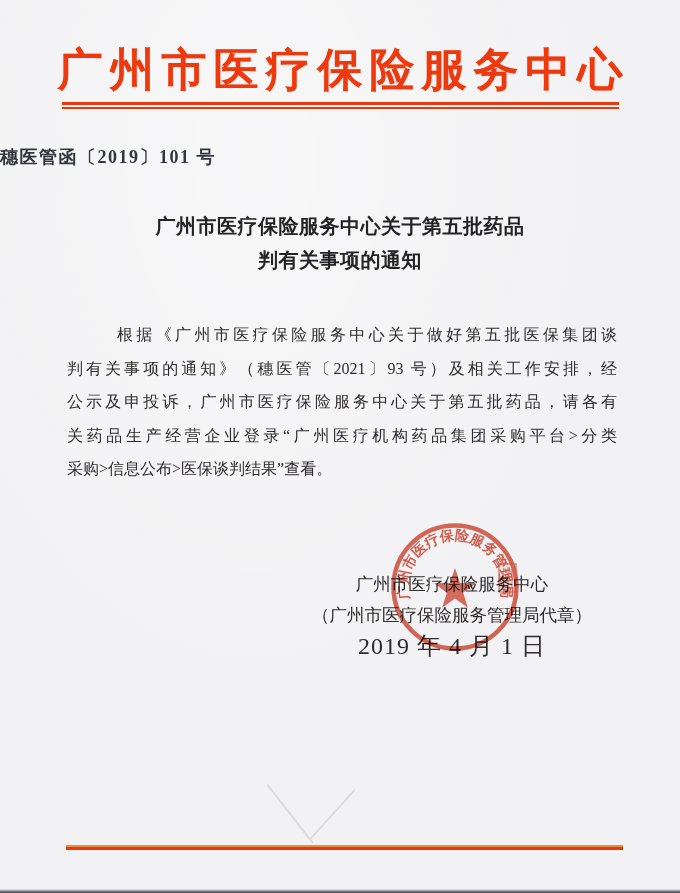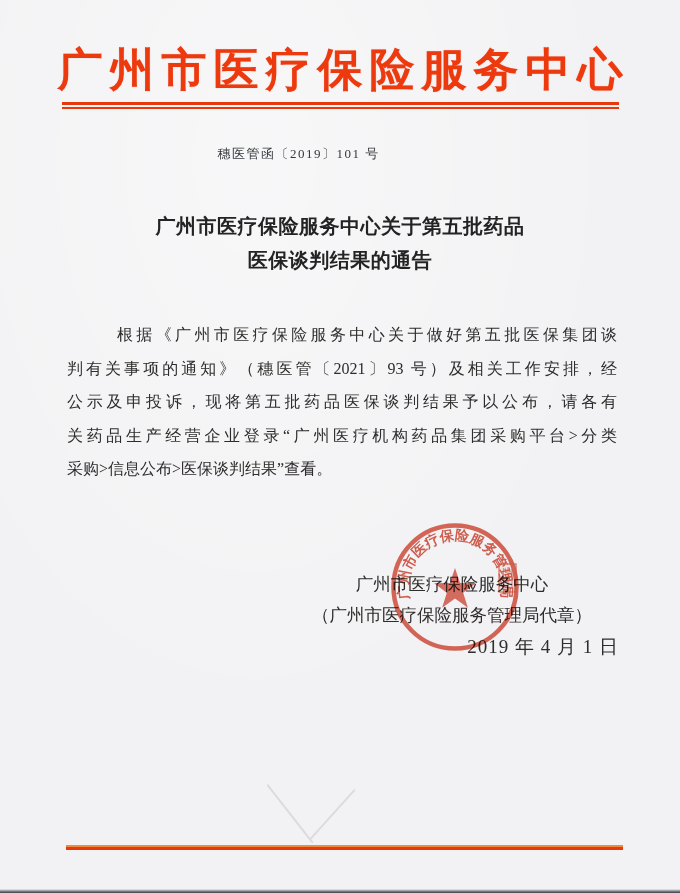--- a/index.html
+++ b/index.html
@@ -26,24 +26,25 @@
   }
   .double-rule{
     position:absolute;left:62px;top:102px;width:557px;height:7px;
     background:linear-gradient(to bottom,
       #e8380d 0, #e8380d 3px,
       rgba(255,255,255,0) 3px, rgba(255,255,255,0) 4.6px,
       #e8380d 4.6px, #e8380d 7px);
   }
   .doc-number{
     position:absolute;top:145px;left:0;width:597px;
-    text-align:center;
-    font-size:13px;color:#33373d;
+    text-align:left;
+    font-size:18px;color:#33373d;
     letter-spacing:1.5px;
     white-space:nowrap;
+    font-weight:bold;
   }
   .doc-title{
     position:absolute;top:209px;left:0;width:680px;
     text-align:center;
     font-size:20px;font-weight:700;color:#232323;
     line-height:34px;letter-spacing:0.5px;
     white-space:nowrap;
   }
   .body-text{
     position:absolute;top:318px;left:67px;width:550px;
@@ -55,21 +56,21 @@
     text-align:justify;text-align-last:justify;
     white-space:normal;
   }
   .body-text .indent{padding-left:50px;}
   .signature{
     position:absolute;top:569px;left:285px;width:334px;
     text-align:center;color:#2e2d2b;
     font-size:17.5px;line-height:31px;
     white-space:nowrap;
   }
-  .signature .date{font-size:19px;letter-spacing:1px;text-align:right;}
+  .signature .date{font-size:24px;letter-spacing:1px;}
   .seal{
     position:absolute;left:389px;top:521px;width:132px;height:132px;
     mix-blend-mode:multiply;opacity:.88;
     pointer-events:none;
   }
   .footer-rule{
     position:absolute;left:66px;top:845px;width:557px;height:4.5px;
     background:linear-gradient(to bottom,#ef8a43 0 30%, #e63a0d 30% 100%);
   }
   .edge-right{
@@ -93,27 +94,27 @@
 <div class="page">
 
   <div class="letterhead">广州市医疗保险服务中心</div>
 
   <div class="double-rule"></div>
 
   <div class="doc-number">穗医管函〔2019〕101 号</div>
 
   <div class="doc-title">
     <div>广州市医疗保险服务中心关于第五批药品</div>
-    <div>医保谈判结果的通告</div>
+    <div>判有关事项的通知</div>
   </div>
 
   <div class="body-text">
     <div class="line just indent">根据《广州市医疗保险服务中心关于做好第五批医保集团谈</div>
     <div class="line just">判有关事项的通知》（穗医管〔2021〕93 号）及相关工作安排，经</div>
-    <div class="line just">公示及申投诉，现将第五批药品医保谈判结果予以公布，请各有</div>
+    <div class="line just">公示及申投诉，广州市医疗保险服务中心关于第五批药品，请各有</div>
     <div class="line just">关药品生产经营企业登录“广州医疗机构药品集团采购平台&gt;分类</div>
     <div class="line">采购&gt;信息公布&gt;医保谈判结果”查看。</div>
   </div>
 
   <div class="signature">
     <div>广州市医疗保险服务中心</div>
     <div>（广州市医疗保险服务管理局代章）</div>
     <div class="date">2019 年 4 月 1 日</div>
   </div>
 

